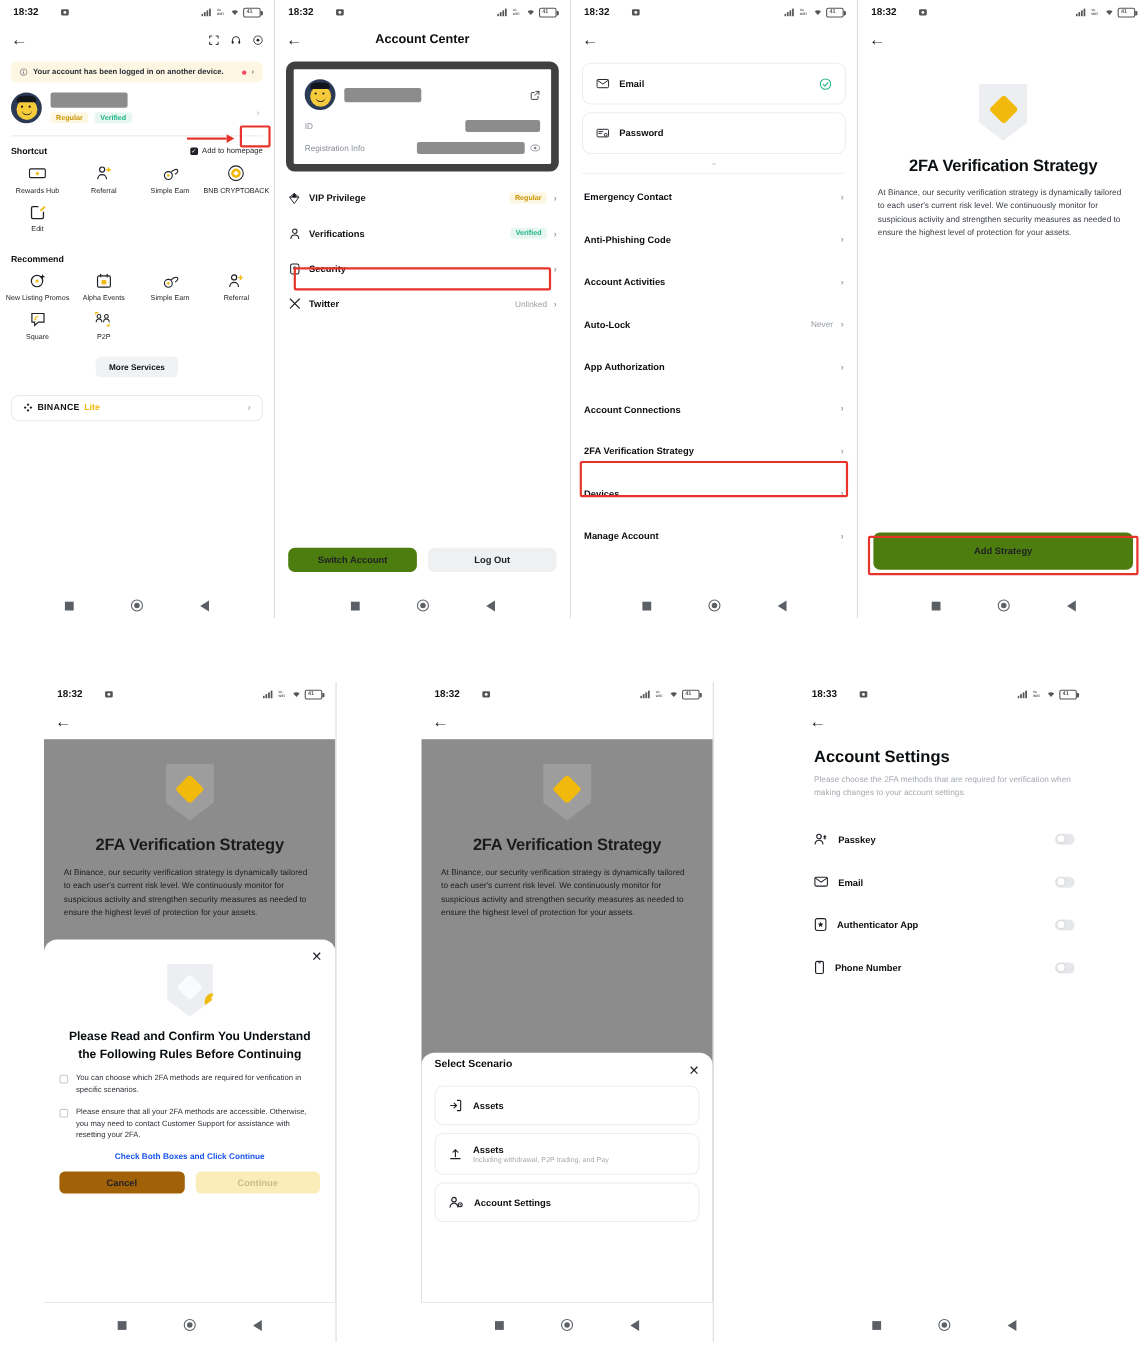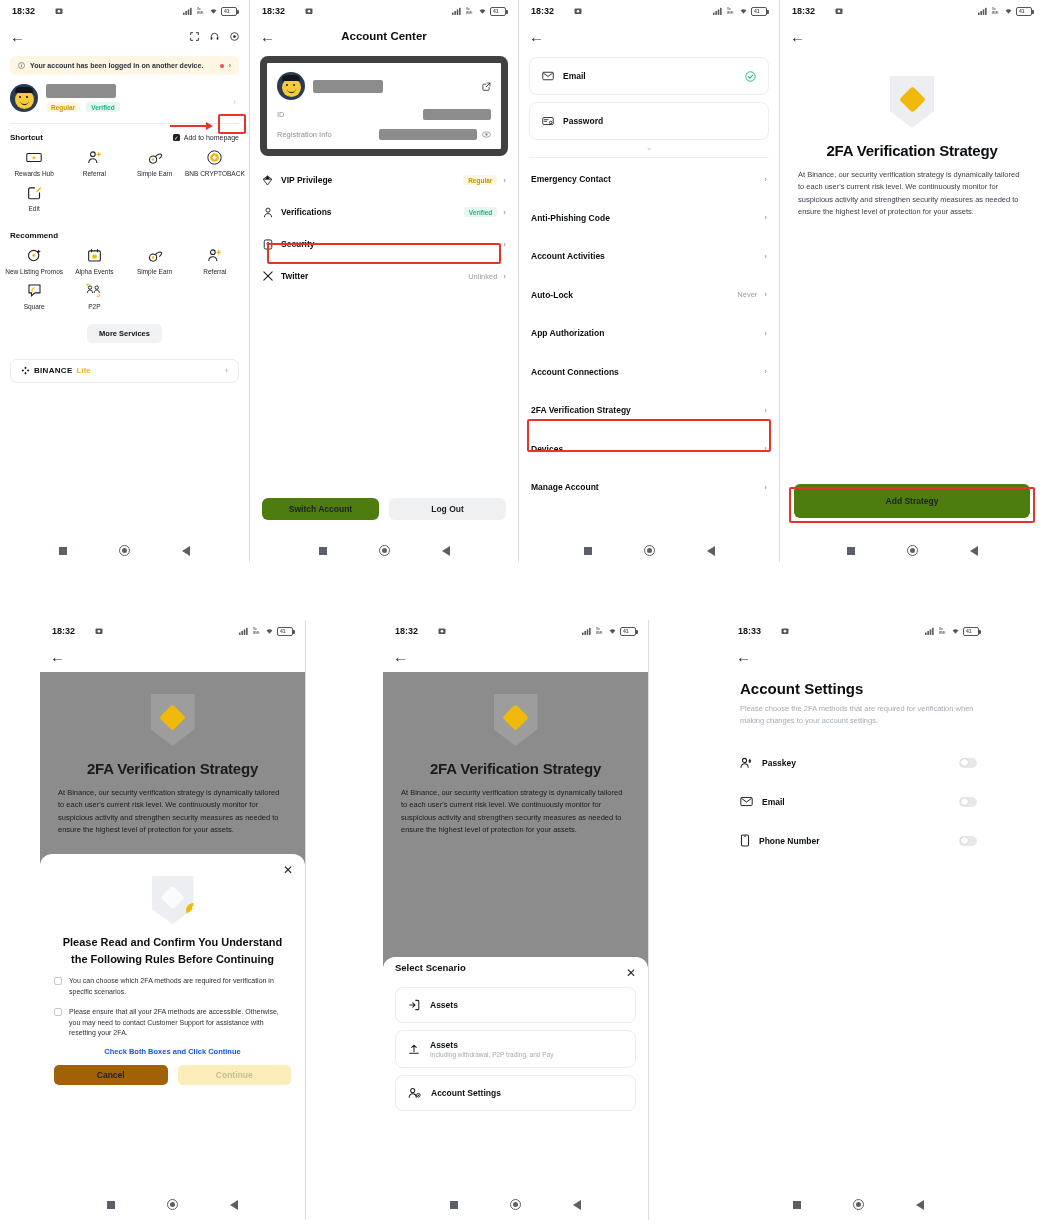--- a/index.html
+++ b/index.html
@@ -1006,20 +1006,32 @@
             <path d="M1.6 2l6.4 4.6L14.4 2" stroke="#1e2026" stroke-width="1.2" fill="none"></path>
           </svg>
       </span>
       <span>Email</span>
       <span class="toggle">
           <i></i>
         </span>
     </div>
     <div class="as-row">
       <span>
+        <svg width="12" height="13" viewBox="0 0 14 15">
+            <rect x="1.4" y="1.2" width="11.2" height="12.6" rx="2" stroke="#1e2026" stroke-width="1.2" fill="none"></rect>
+            <path d="M7 4.4l.9 1.9 2 .3-1.5 1.4.4 2L7 9.1l-1.8 1 .4-2-1.5-1.4 2-.3z" fill="#1e2026"></path>
+          </svg>
+      </span>
+      <span>Authenticator App</span>
+      <span class="toggle">
+          <i></i>
+        </span>
+    </div>
+    <div class="as-row">
+      <span>
         <svg width="10" height="13" viewBox="0 0 11 15">
             <rect x="1.4" y="1.2" width="8.2" height="12.6" rx="1.6" stroke="#1e2026" stroke-width="1.2" fill="none"></rect>
             <path d="M4.2 2.6h2.6" stroke="#1e2026" stroke-width="1"></path>
           </svg>
       </span>
       <span>Phone Number</span>
       <span class="toggle">
           <i></i>
         </span>
     </div>

